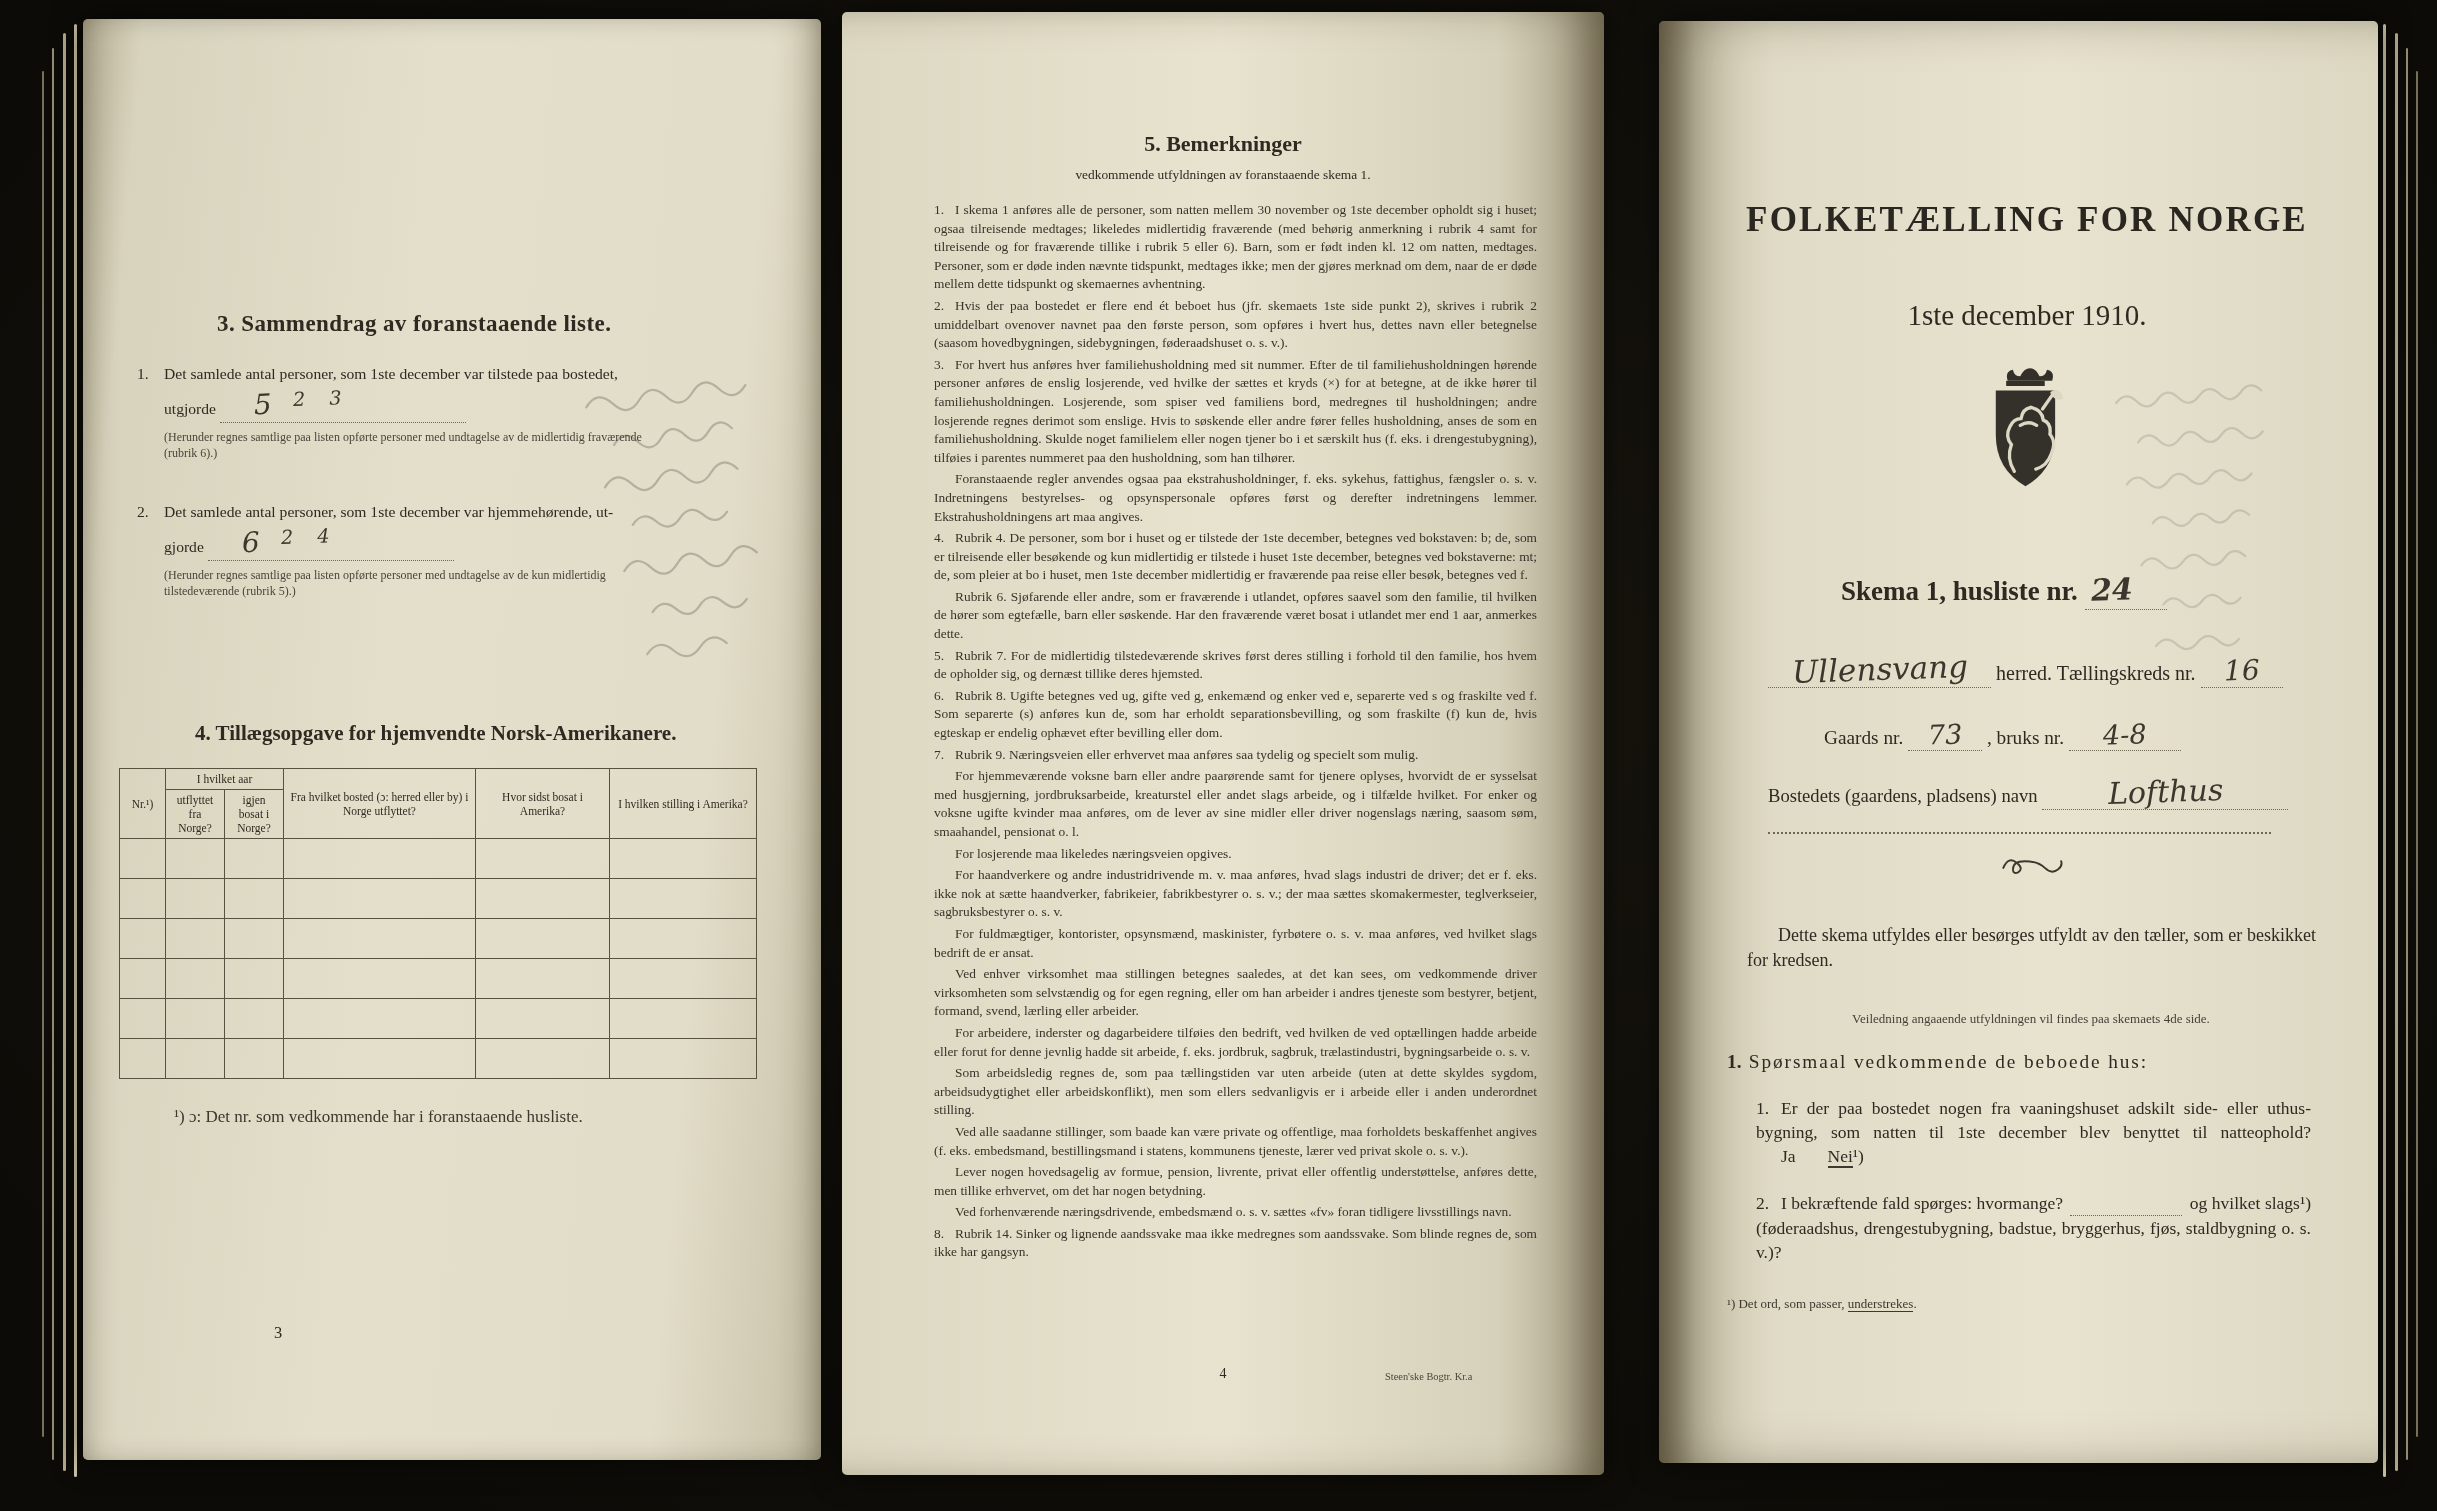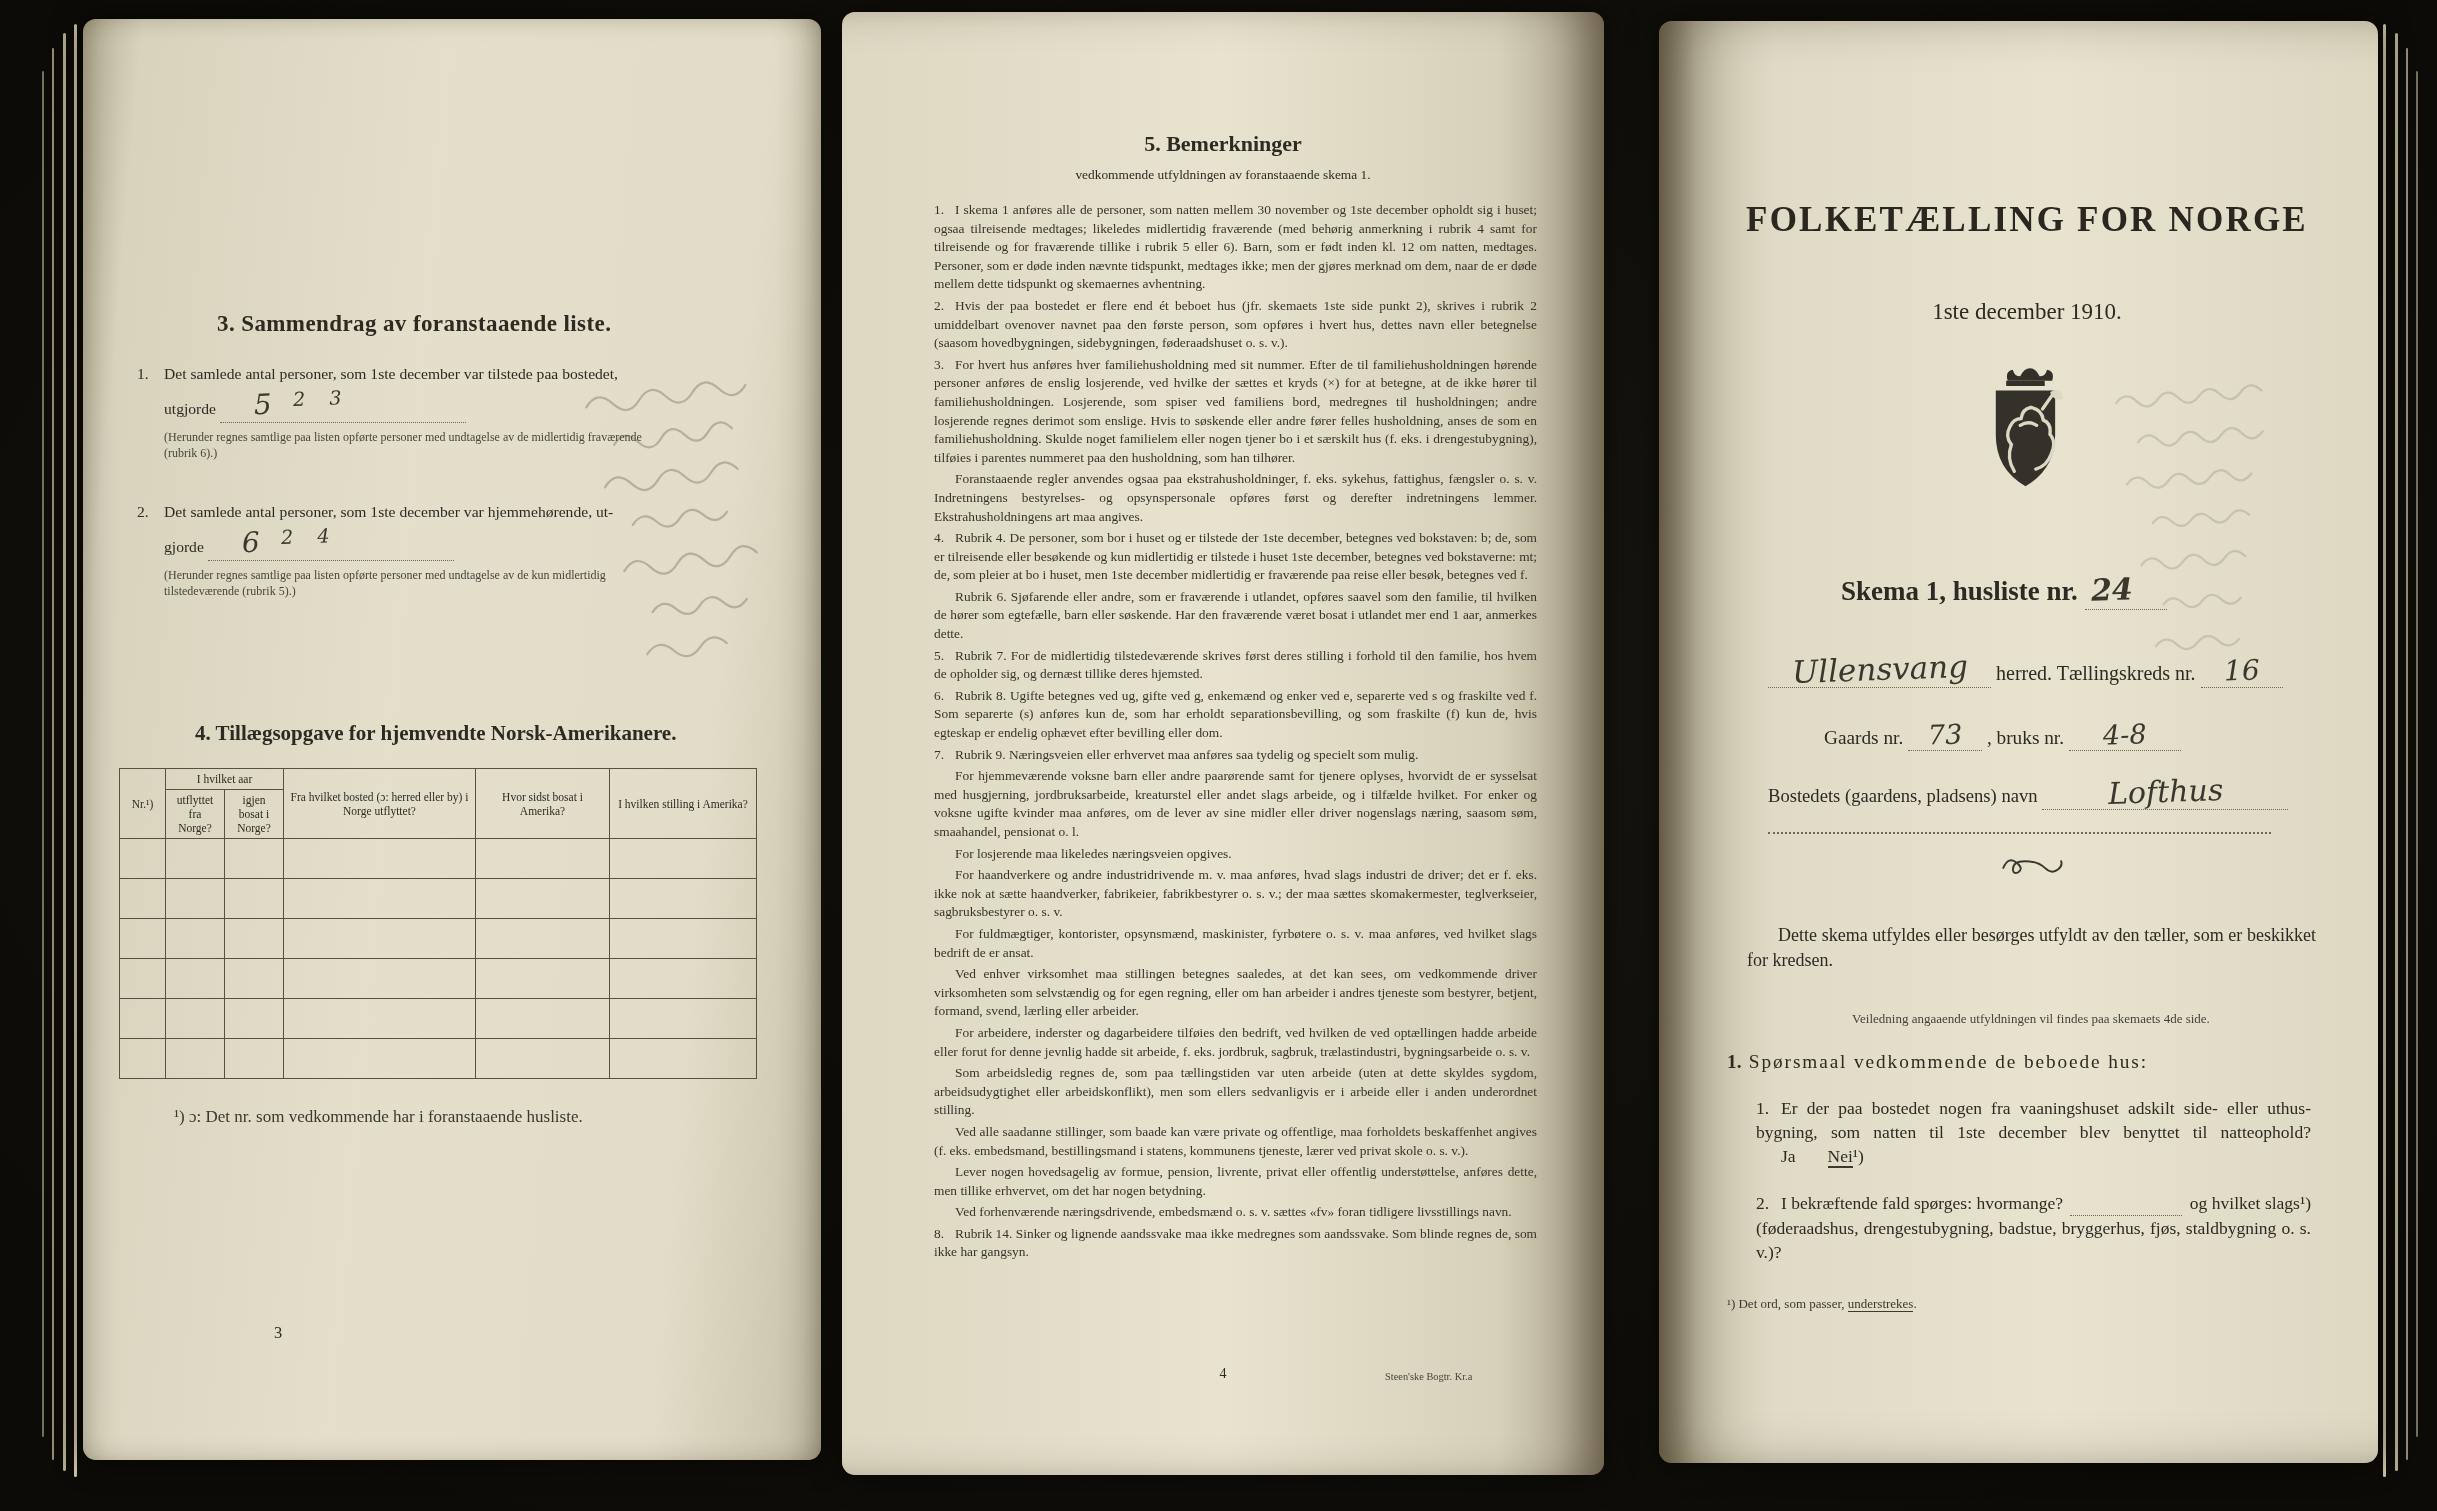--- a/index.html
+++ b/index.html
@@ -2,21 +2,21 @@
 <html style="font-size:12px"><head>
 <meta charset="utf-8">
 <style>
   * { margin:0; padding:0; box-sizing:border-box; }
   html,body { background:#0b0a07; }
   #canvas {
     position:relative; width:2438px; height:1511px; overflow:hidden;
     background:radial-gradient(ellipse at 50% 45%, #1a1710 0%, #0c0b07 85%);
     font-family:"Liberation Serif","DejaVu Serif",serif; color:#2e2a22;
   }
-  .page { position:absolute; border-radius:13px; }
+  .page { position:absolute; border-radius:5px; }
   .left-page {
     left:83px; top:19.3px; width:738px; height:1441px;
     background:linear-gradient(95deg,#b6af96 0%,#d8d3bd 7%,#e4dfca 42%,#e2ddc8 80%,#c6c0a8 100%);
     box-shadow: inset -22px 0 37px -18.6px rgba(45,35,12,.45), inset 18.6px 0 33px -18.6px rgba(45,35,12,.4), 0 0 30px rgba(0,0,0,.6);
   }
   .middle-page {
     left:842px; top:12px; width:762px; height:1463px;
     background:linear-gradient(90deg,#ddd8c2 0%,#e8e3ce 50%,#d6d1ba 86%,#a89f85 100%);
     box-shadow: inset -34px 0 45px -15px rgba(40,30,10,.5), 0 0 30px rgba(0,0,0,.6);
   }
@@ -60,21 +60,21 @@
   .mp-heading { left:0; top:119px; width:100%; text-align:center; font-size:22px; font-weight:bold; }
   .mp-sub { left:0; top:155px; width:100%; text-align:center; font-size:13.4px; }
   .mp-col { left:92px; top:189px; width:603px; font-size:13.4px; line-height:18.6px; text-align:justify; color:#37332a; }
   .bem-para { margin:0 0 3px 0; }
   .bem-num { display:inline-block; min-width:21px; }
   .mp-pagenum { left:0; top:1354px; width:100%; text-align:center; font-size:14px; }
   .mp-printer { left:543px; top:1359px; font-size:10.4px; color:#4a463c; }
 
   
   .rp-title { left:37px; top:179px; width:662px; text-align:center; font-size:35px; font-weight:bold; letter-spacing:2.2px; color:#2a2620; }
-  .rp-date { left:37px; top:278px; width:662px; text-align:center; font-size:23px; }
+  .rp-date { left:37px; top:278px; width:662px; text-align:center; font-size:29px; }
   .coa { left:318px; top:342px; }
   .rp-skema { left:182px; top:551px; font-size:27px; font-weight:bold; }
   .rp-skema .fill-blank { min-width:82px; padding:0 6px 1.5px 6px; }
   .rp-line { font-size:20px; white-space:nowrap; }
   .rp-herred { left:109px; top:630px; }
   .rp-gaard { left:165px; top:698px; font-size:19.3px; }
   .rp-bosted { left:109px; top:753px; font-size:18.6px; }
   .rp-line .fill-blank { min-width:89px; padding:0 12px 0 12px; text-align:center; }
   .h-ull { font-size:31px; } .h-kreds { font-size:28px; } .h-num { font-size:27px; } .h-bosted { font-size:30px; } .h-sk { font-size:30px; }
   .rp-dotline { left:109px; top:811px; width:503px; border-bottom:2.2px dotted #6e6853; height:0; }

